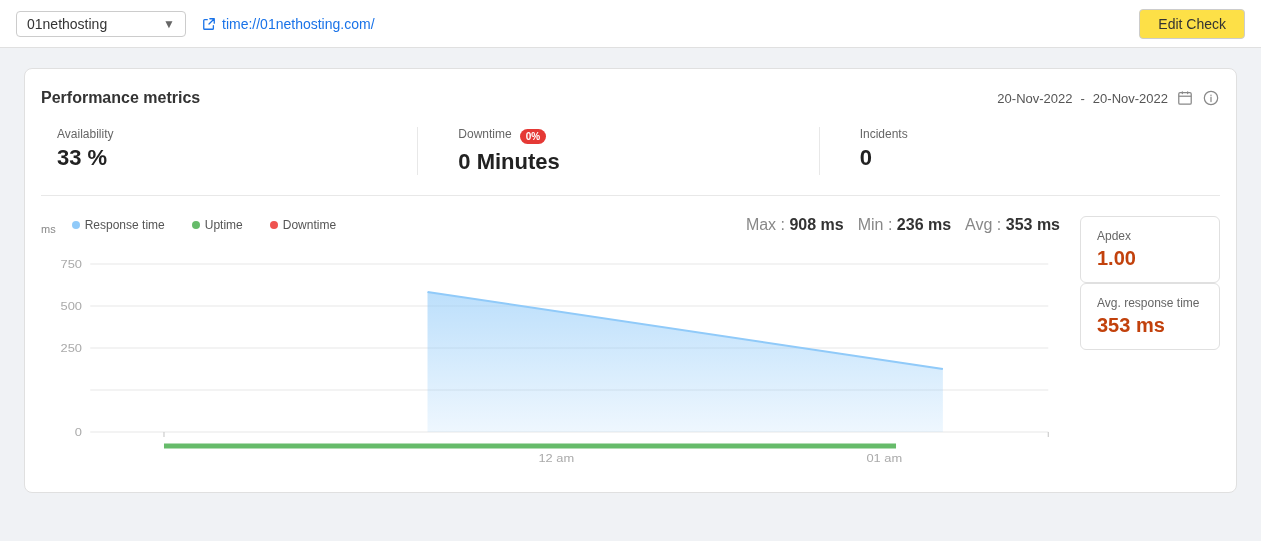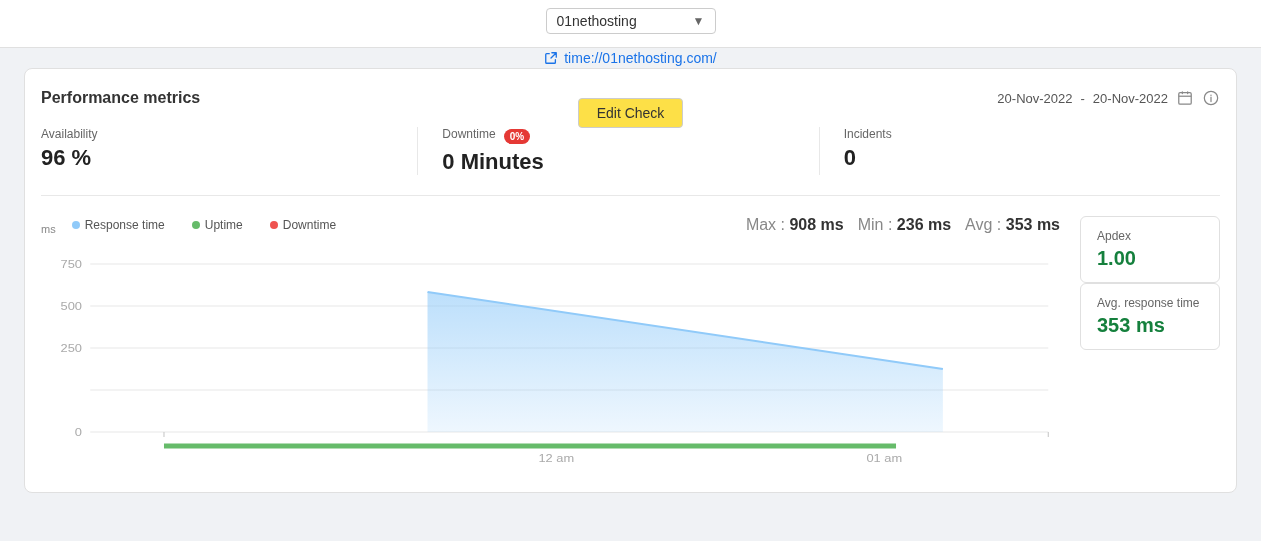--- a/index.html
+++ b/index.html
@@ -13,21 +13,20 @@
 
     
     .topbar {
       display: flex;
       align-items: center;
       padding: 8px 16px;
       background: #fff;
       border-bottom: 1px solid #e0e0e0;
       height: 48px;
       gap: 16px;
-      flex-direction: column;
     }
     .site-selector {
       display: flex;
       align-items: center;
       border: 1px solid #ccc;
       border-radius: 4px;
       padding: 4px 10px;
       background: #fff;
       min-width: 170px;
       justify-content: space-between;
@@ -102,20 +101,21 @@
     .metrics-row {
       display: flex;
       border-bottom: 1px solid #e8e8e8;
       padding-bottom: 20px;
       margin-bottom: 20px;
     }
     .metric-item {
       flex: 1;
       padding: 0 24px;
       border-right: 1px solid #e8e8e8;
+      margin-left: 16px;
     }
     .metric-item:first-child { padding-left: 0; }
     .metric-item:last-child { border-right: none; }
     .metric-label {
       font-size: 12px;
       color: #666;
       margin-bottom: 4px;
     }
     .metric-value {
       font-size: 22px;
@@ -209,21 +209,21 @@
       padding: 12px 16px;
     }
     .side-metric-label {
       font-size: 12px;
       color: #666;
       margin-bottom: 4px;
     }
     .side-metric-value {
       font-size: 20px;
       font-weight: 700;
-      color: #15803d;
+      color: #c2410c;
     }
   </style>
 </head>
 <body>
 
 <div class="topbar">
   <div class="site-selector">
     <span>01nethosting</span>
     <span class="chevron">▼</span>
   </div>
@@ -261,21 +261,21 @@
             <circle cx="9" cy="6" r="0.8" fill="#888"></circle>
           </svg>
         </span>
       </div>
     </div>
 
     <div class="metrics-row">
 
       <div class="metric-item">
         <div class="metric-label">Availability</div>
-        <div class="metric-value">96 %</div>
+        <div class="metric-value">33 %</div>
       </div>
 
       <div class="metric-item">
         <div class="metric-label-row">
           <span class="metric-label">Downtime</span>
           <span class="downtime-badge">0%</span>
         </div>
         <div class="metric-value">0 Minutes</div>
       </div>
 

